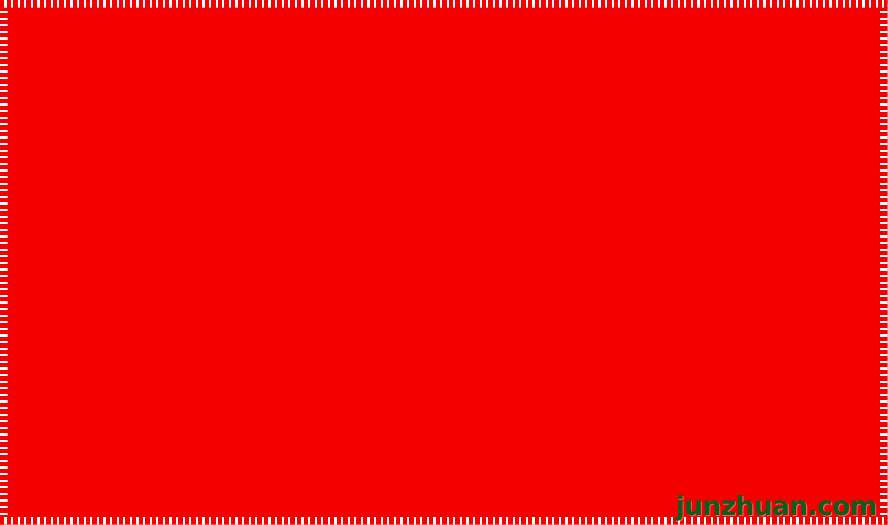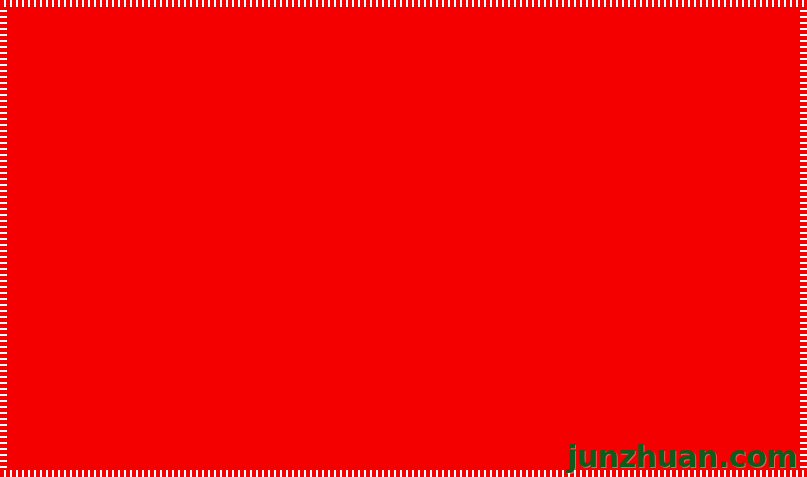--- a/index.html
+++ b/index.html
@@ -122,21 +122,21 @@
   .caption{
     position:absolute;left:0;top:424px;width:807px;text-align:center;z-index:7;
     font-family:"DejaVu Sans",sans-serif;
     font-size:13px;font-weight:bold;color:#0e8a2e;letter-spacing:1px;
   }
 
   
   .watermark{
     position:absolute;right:10px;bottom:3px;z-index:10;
     font-family:"DejaVu Sans",sans-serif;
-    font-size:30px;font-weight:bold;
+    font-size:24px;font-weight:bold;
     color:#0d5c1c;letter-spacing:-0.5px;
     text-shadow:1px 1px 0 rgba(255,255,255,.35);
   }
 </style>
 </head>
 <body>
 
 <div id="poster">
 
   <div class="canvas">

